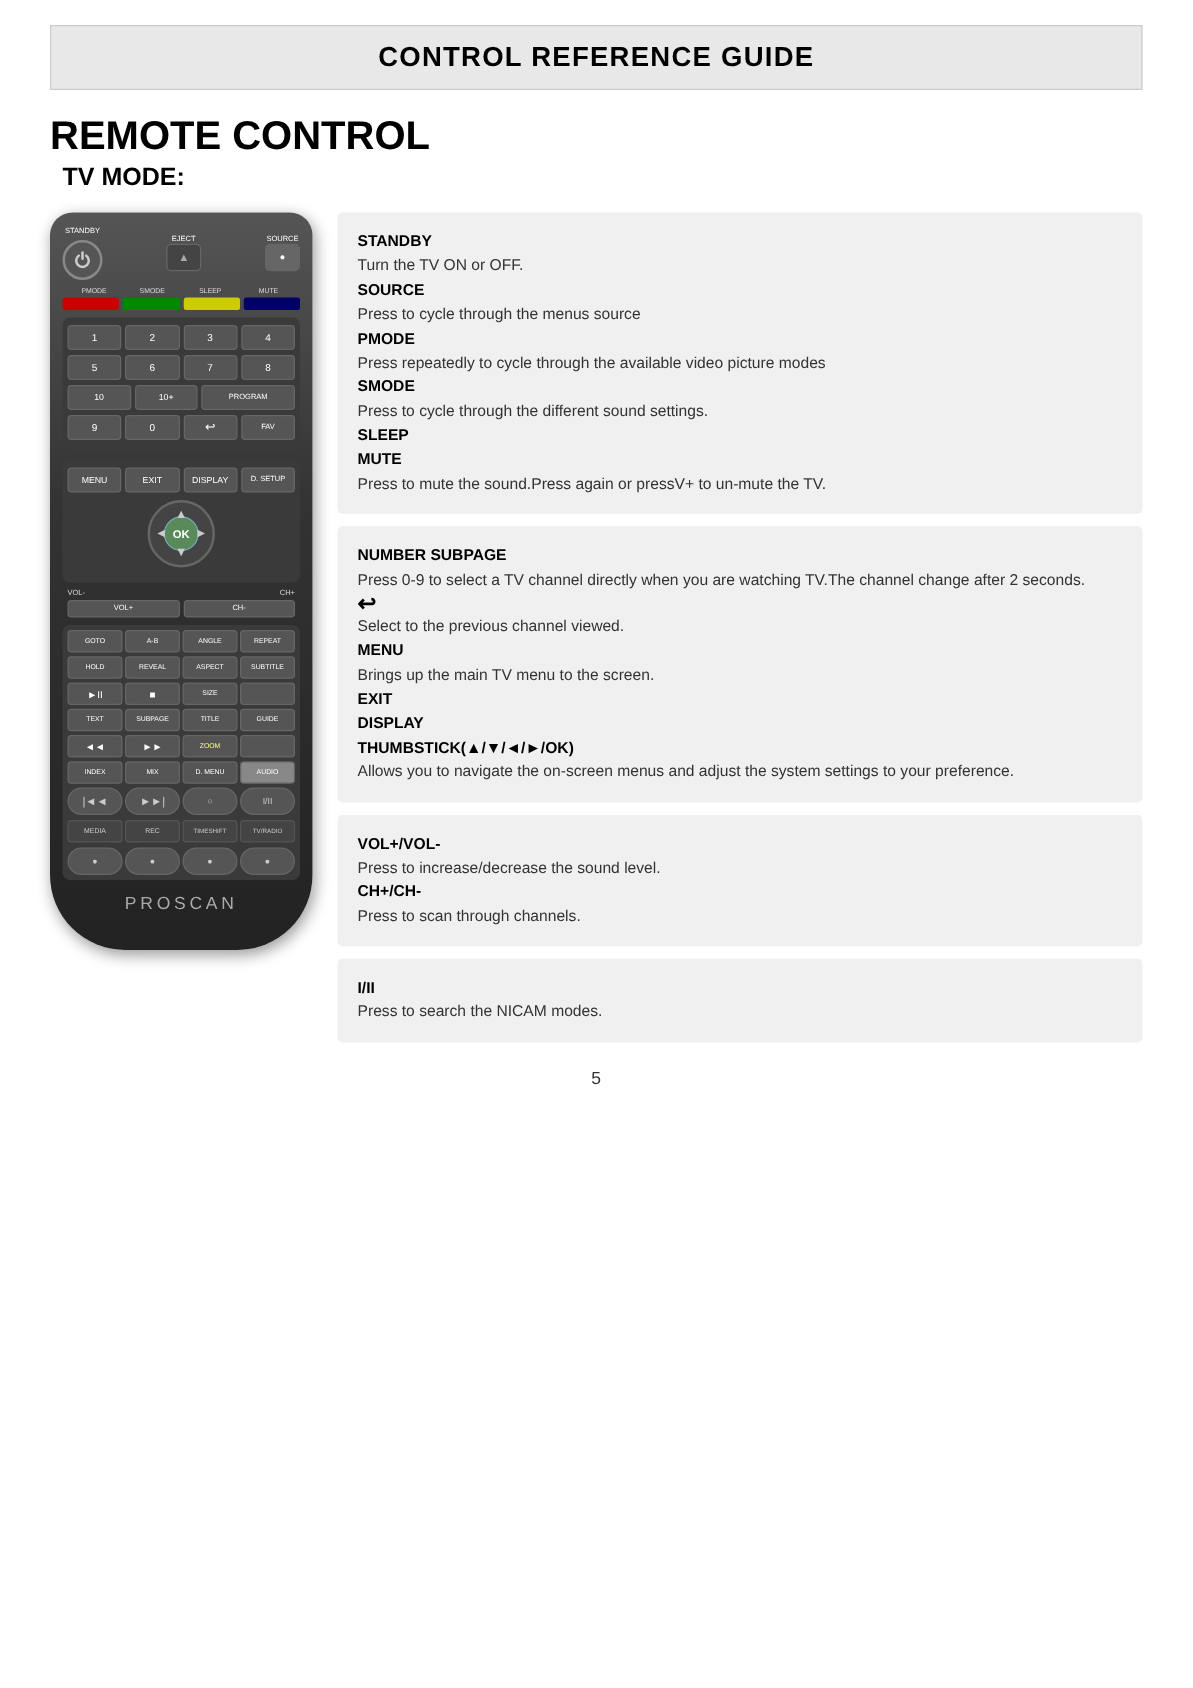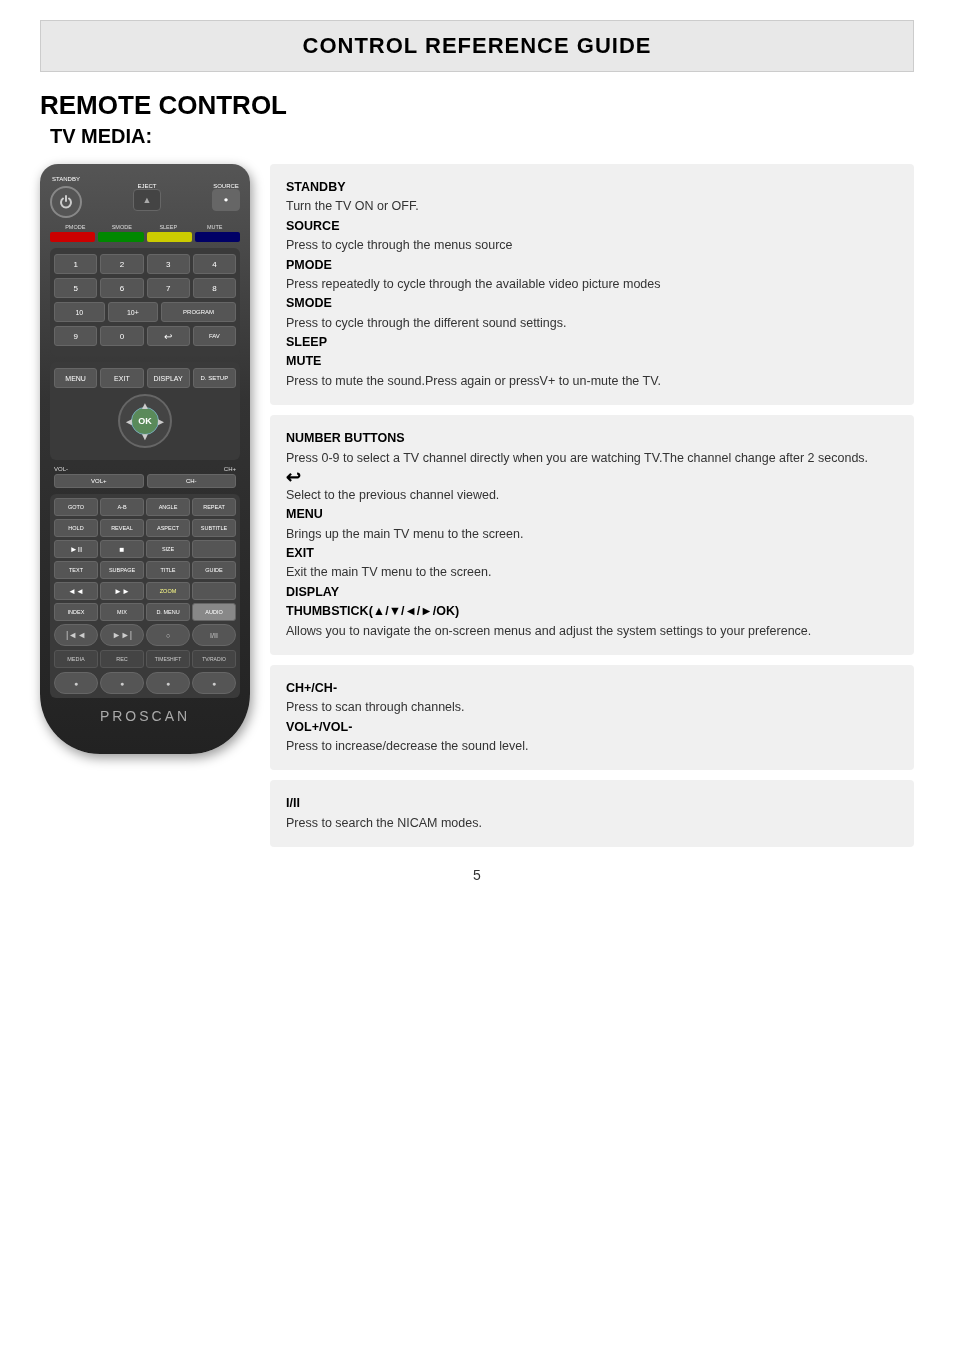--- a/index.html
+++ b/index.html
@@ -16,21 +16,21 @@
       padding: 12px 0;
       margin-bottom: 18px;
       border: 1px solid #ccc;
     }
     .page-header h1 {
       font-size: 22px;
       font-weight: bold;
       letter-spacing: 1px;
     }
     .section-title {
-      font-size: 26px;
+      font-size: 32px;
       font-weight: bold;
       margin-bottom: 4px;
     }
     .section-subtitle {
       font-size: 20px;
       font-weight: bold;
       margin-bottom: 16px;
       margin-left: 10px;
     }
     .main-content {
@@ -330,21 +330,21 @@
     }
   </style>
 </head>
 <body>
 
 <div class="page-header">
   <h1>CONTROL REFERENCE GUIDE</h1>
 </div>
 
 <div class="section-title">REMOTE CONTROL</div>
-<div class="section-subtitle">TV MEDIA:</div>
+<div class="section-subtitle">TV MODE:</div>
 
 <div class="main-content">
 
   <div class="remote">
 
     <div class="remote-top-buttons">
       <div class="btn-group-top">
         <span class="btn-label">STANDBY</span>
         <div class="standby-btn">
           <svg viewBox="0 0 16 16" fill="none" xmlns="http://www.w3.org/2000/svg">
@@ -521,53 +521,52 @@
         <div class="info-item-title">SLEEP</div>
       </div>
       <div>
         <div class="info-item-title">MUTE</div>
         <div class="info-item-desc">Press to mute the sound.Press again or pressV+ to un-mute the TV.</div>
       </div>
     </div>
 
     <div class="info-panel">
       <div>
-        <div class="info-item-title">NUMBER BUTTONS</div>
+        <div class="info-item-title">NUMBER SUBPAGE</div>
         <div class="info-item-desc">Press 0-9 to select a TV channel directly when you are watching TV.The channel change after 2 seconds.</div>
       </div>
       <div>
         <div class="info-item-title" style="font-size:18px;line-height:1;">↩</div>
         <div class="info-item-desc">Select to the previous channel viewed.</div>
       </div>
       <div>
         <div class="info-item-title">MENU</div>
         <div class="info-item-desc">Brings up the main TV menu to the screen.</div>
       </div>
       <div>
         <div class="info-item-title">EXIT</div>
-        <div class="info-item-desc">Exit the main TV menu to the screen.</div>
       </div>
       <div>
         <div class="info-item-title">DISPLAY</div>
       </div>
       <div>
         <div class="info-item-title thumbstick-bold">THUMBSTICK(▲/▼/◄/►/OK)</div>
         <div class="info-item-desc">Allows you to navigate the on-screen menus and adjust the system settings to your preference.</div>
       </div>
     </div>
 
     <div class="info-panel">
       <div>
+        <div class="info-item-title">VOL+/VOL-</div>
+        <div class="info-item-desc">Press to increase/decrease the sound level.</div>
+      </div>
+      <div>
         <div class="info-item-title">CH+/CH-</div>
         <div class="info-item-desc">Press to scan through channels.</div>
       </div>
-      <div>
-        <div class="info-item-title">VOL+/VOL-</div>
-        <div class="info-item-desc">Press to increase/decrease the sound level.</div>
-      </div>
     </div>
 
     <div class="info-panel">
       <div>
         <div class="info-item-title">I/II</div>
         <div class="info-item-desc">Press to search the NICAM modes.</div>
       </div>
     </div>
 
   </div>

